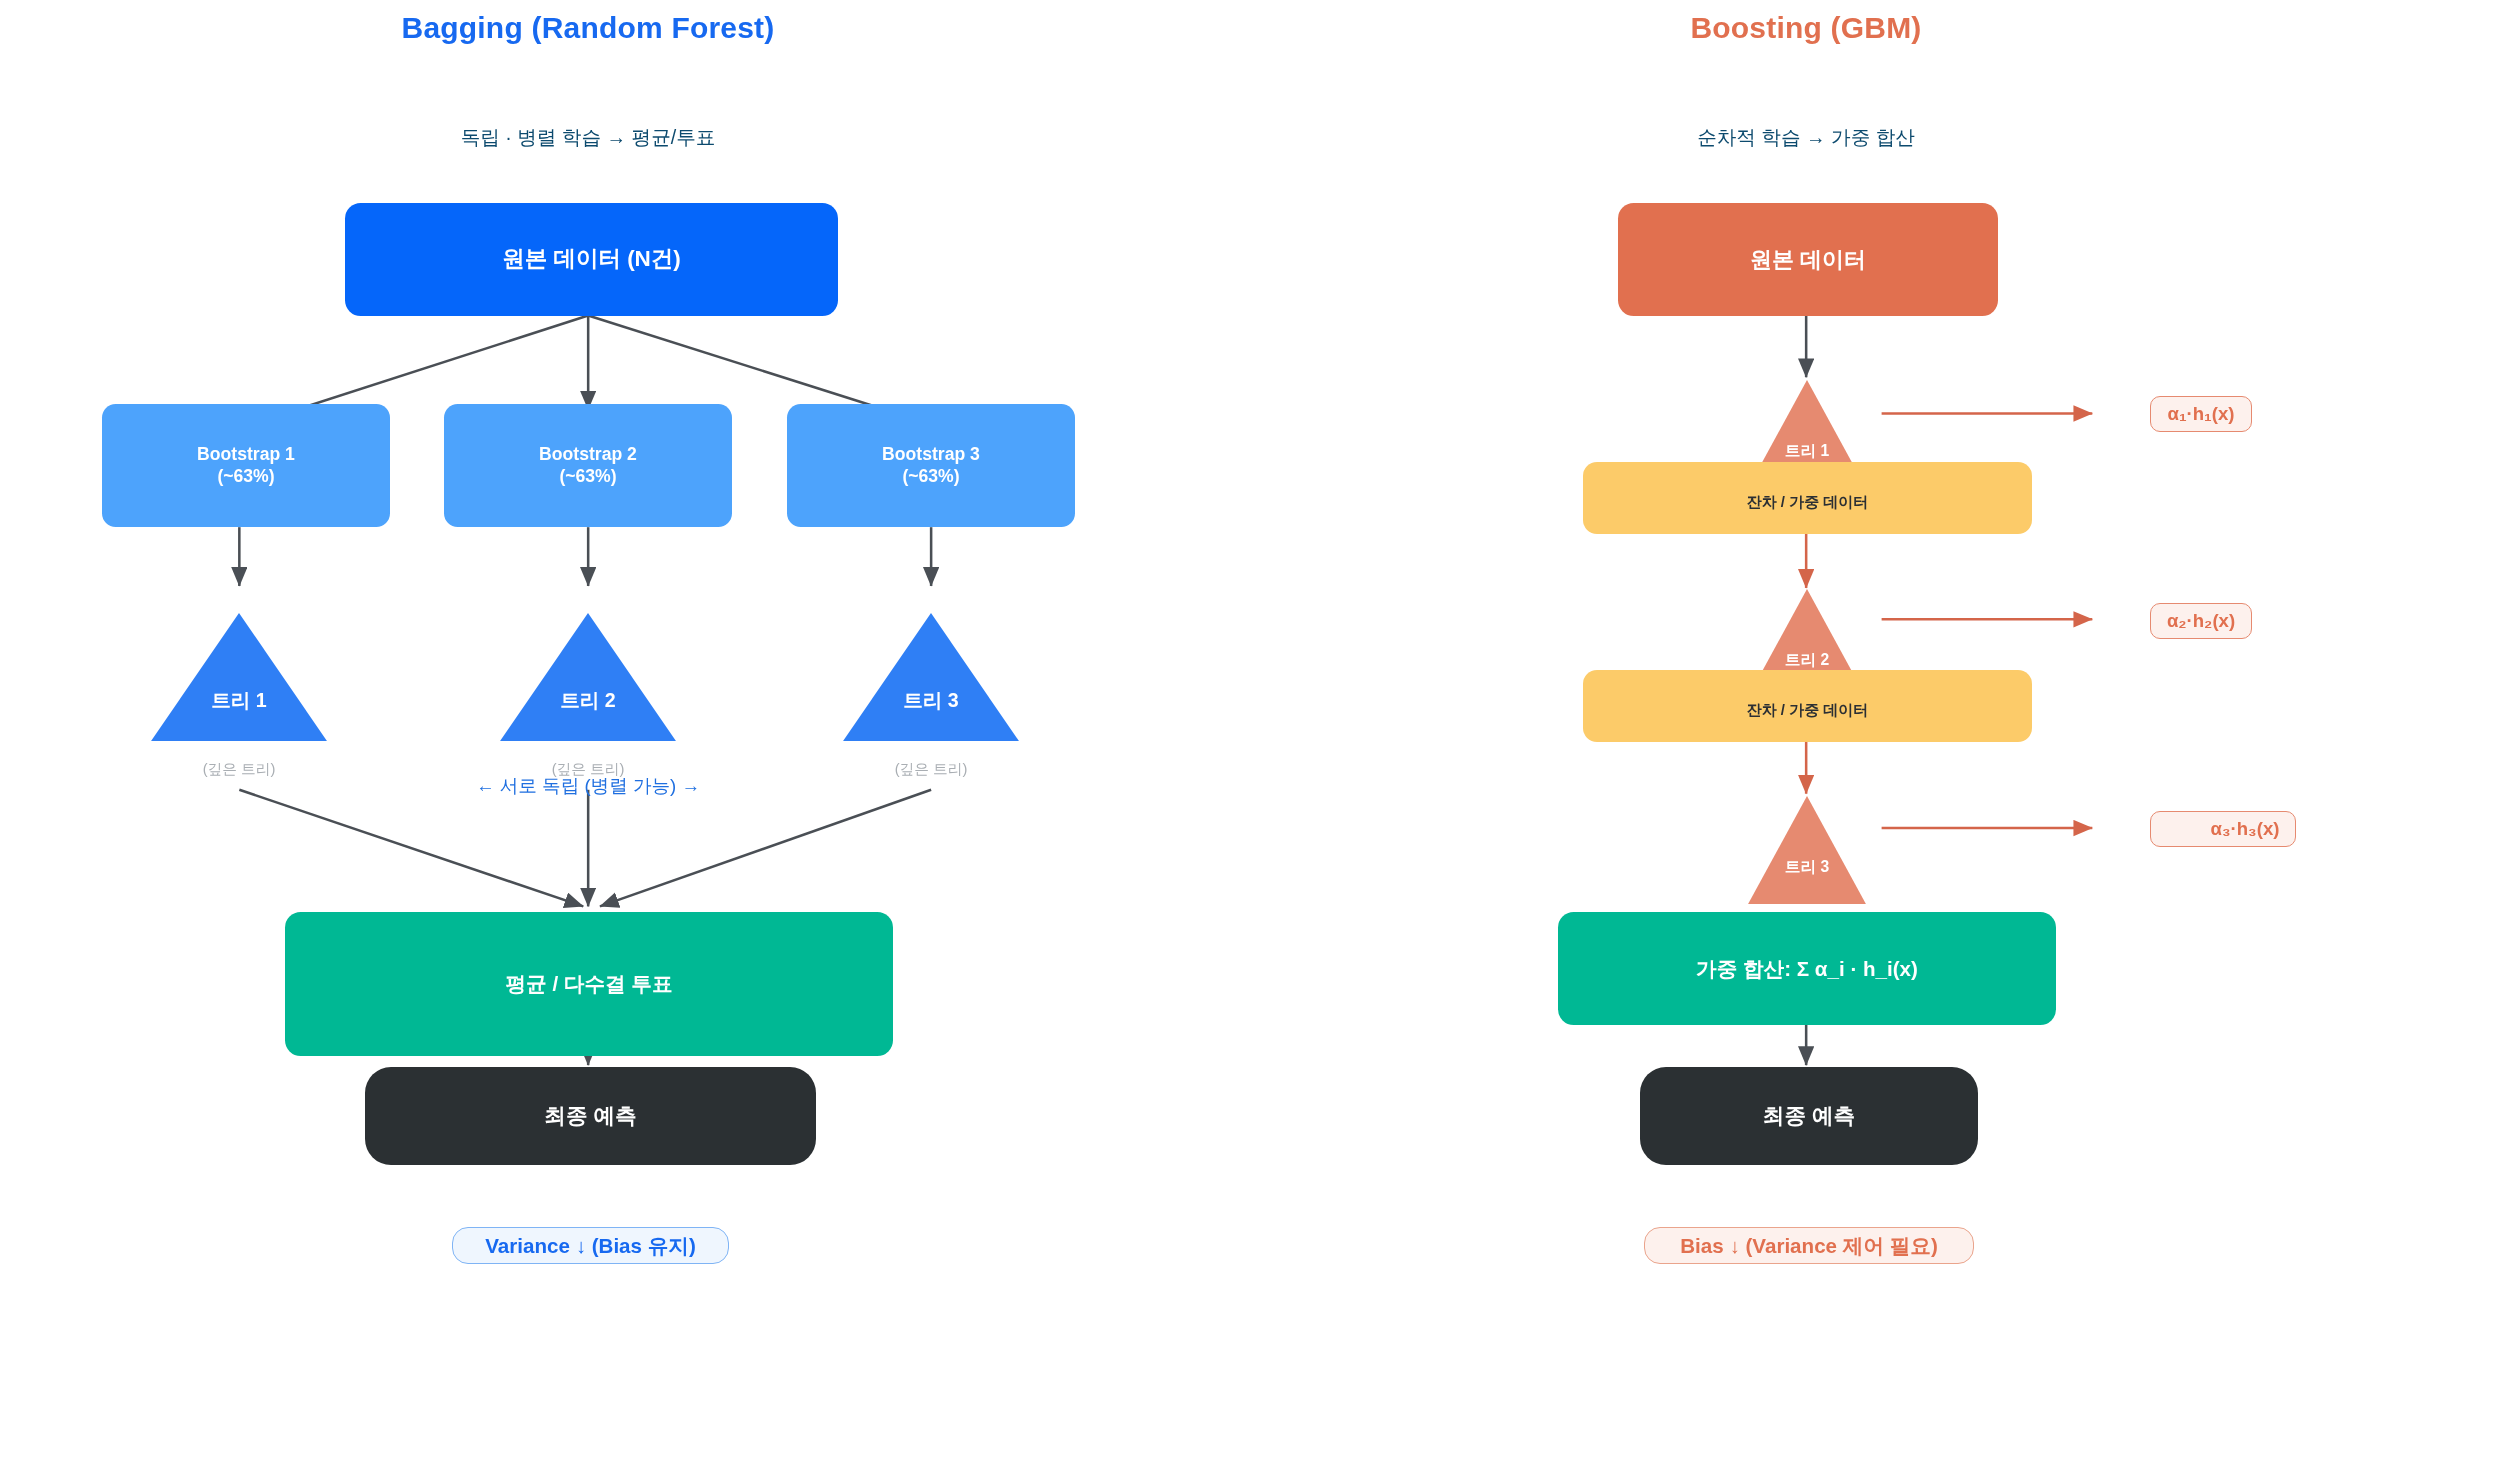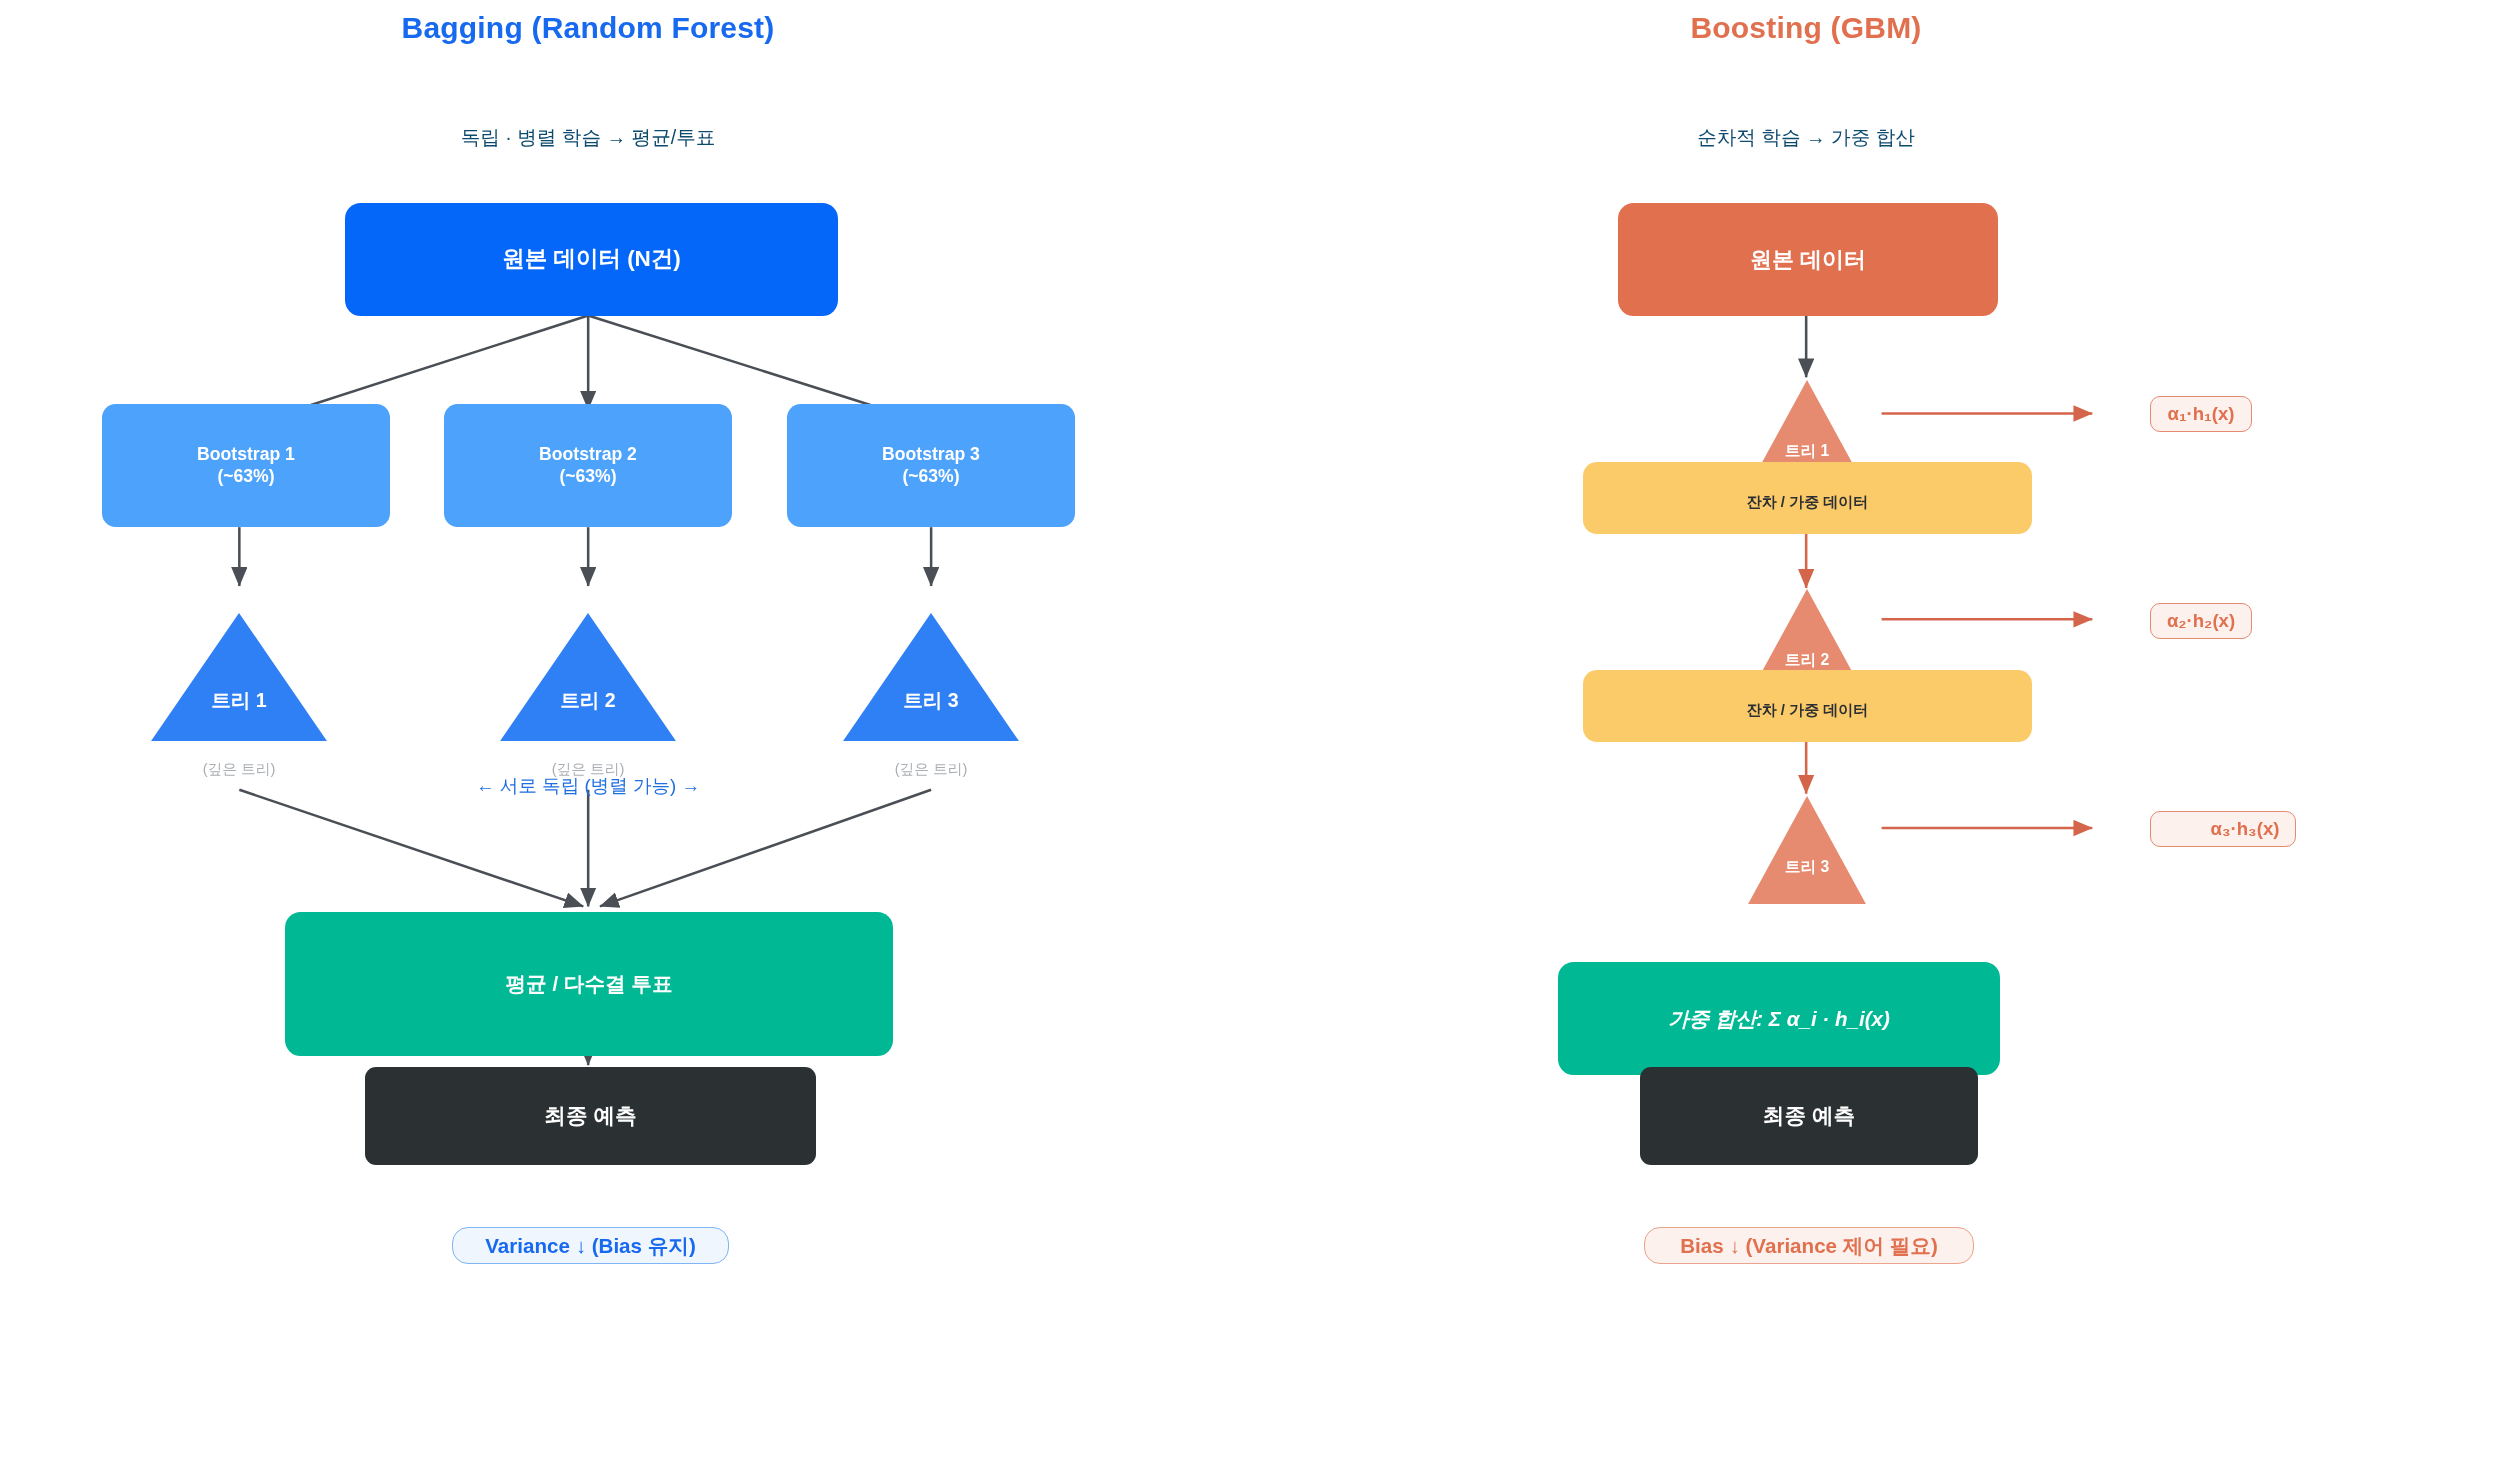--- a/index.html
+++ b/index.html
@@ -23,21 +23,21 @@
 
   
   .box{border-radius:15.7px;color:#fff;font-weight:bold;}
   .box .lbl{line-height:1.25;}
 
   .box-source-blue{background:#0566fa;font-size:22.5px;}
   .box-bootstrap{background:#4da3fc;font-size:17.6px;border-radius:13.7px;}
   .box-source-salmon{background:#e1704f;font-size:22px;}
   .box-residual{background:#fccb69;color:#2b2f33;font-size:15px;border-radius:14px;}
   .box-aggregate{background:#00b894;font-size:20.6px;}
-  .box-final{background:#2b3033;font-size:21.6px;border-radius:11px;}
+  .box-final{background:#2b3033;font-size:21.6px;border-radius:26px;}
 
   
   .box-aggregate .lbl,.box-residual .lbl{position:relative;}
 
   
   .tri{position:absolute;}
   .tri svg{display:block;}
   .tri .tri-label{
     position:absolute;left:0;right:0;text-align:center;
     color:#ffffff;font-weight:bold;pointer-events:none;
@@ -232,21 +232,21 @@
 <div class="tri tri-salmon" style="left:1748px;top:796px;width:118px;height:108px;">
   <svg width="118" height="108" viewBox="0 0 120 110">
       <polygon points="60,0 120,110 0,110" fill="#e68a70"></polygon>
     </svg>
   <span class="tri-label" style="top:61px;">트리 3</span>
 </div>
 <div class="abs chip chip-alpha" style="left:2150px;top:811px;width:100px;height:34px;padding-left:44px;">
   <span>α₃·h₃(x)</span>
 </div>
 
-<div class="abs box box-aggregate ctr" style="left:1558px;top:962px;width:442px;height:113px;font-style:italic;">
+<div class="abs box box-aggregate ctr" style="left:1558px;top:912px;width:498px;height:113px;">
   <span class="lbl">가중 합산: Σ α_i · h_i(x)</span>
 </div>
 
 <div class="abs box box-final ctr" style="left:1640px;top:1067px;width:338px;height:98px;">
   <span class="lbl">최종 예측</span>
 </div>
 
 <div class="abs chip chip-salmon" style="left:1644px;top:1227px;width:328px;height:35px;">Bias ↓   (Variance 제어 필요)</div>
 
 

